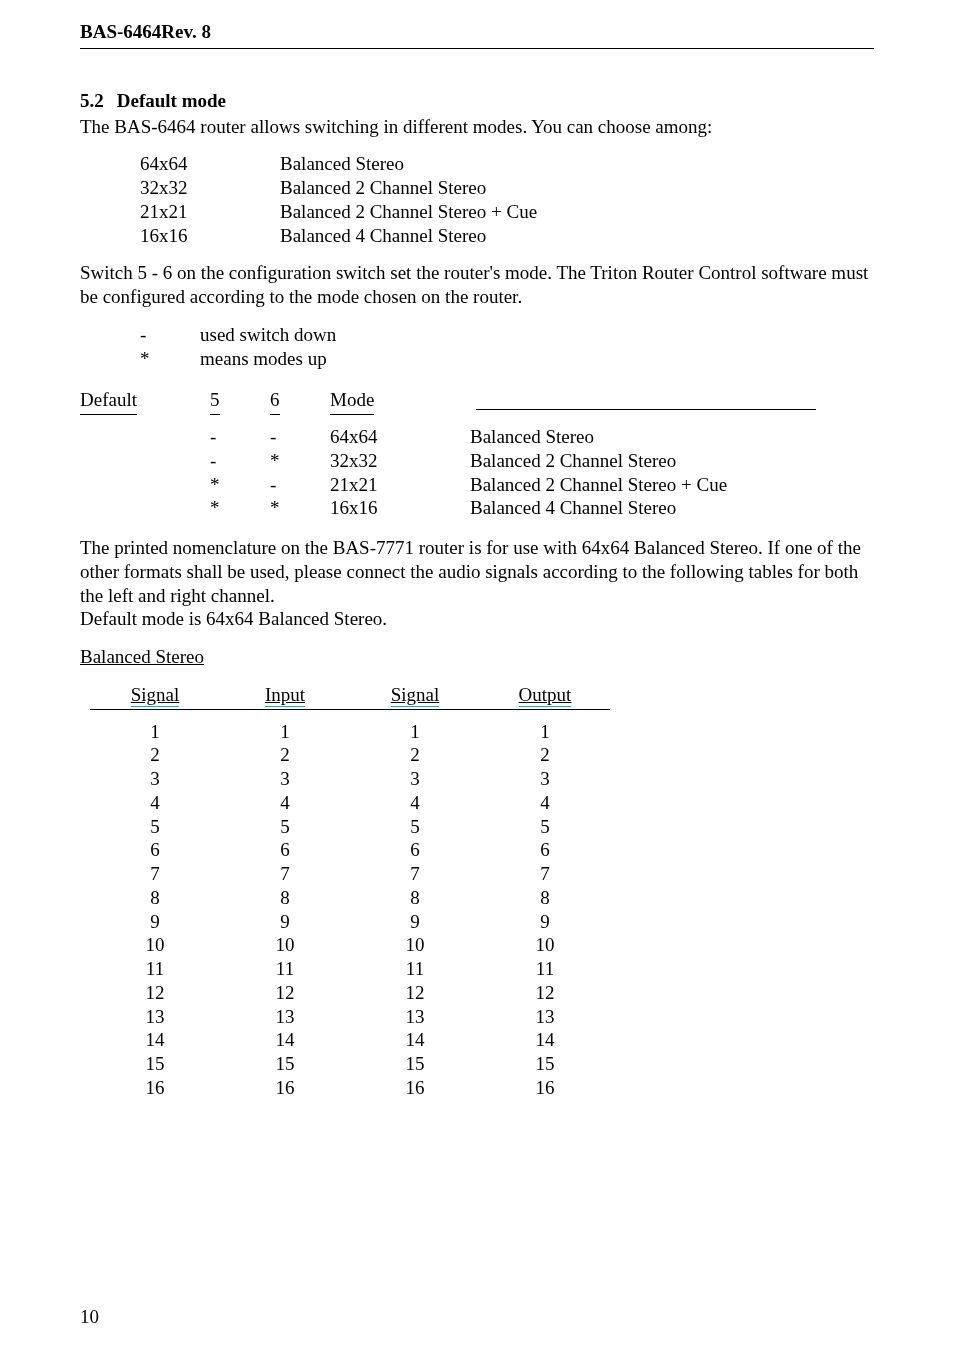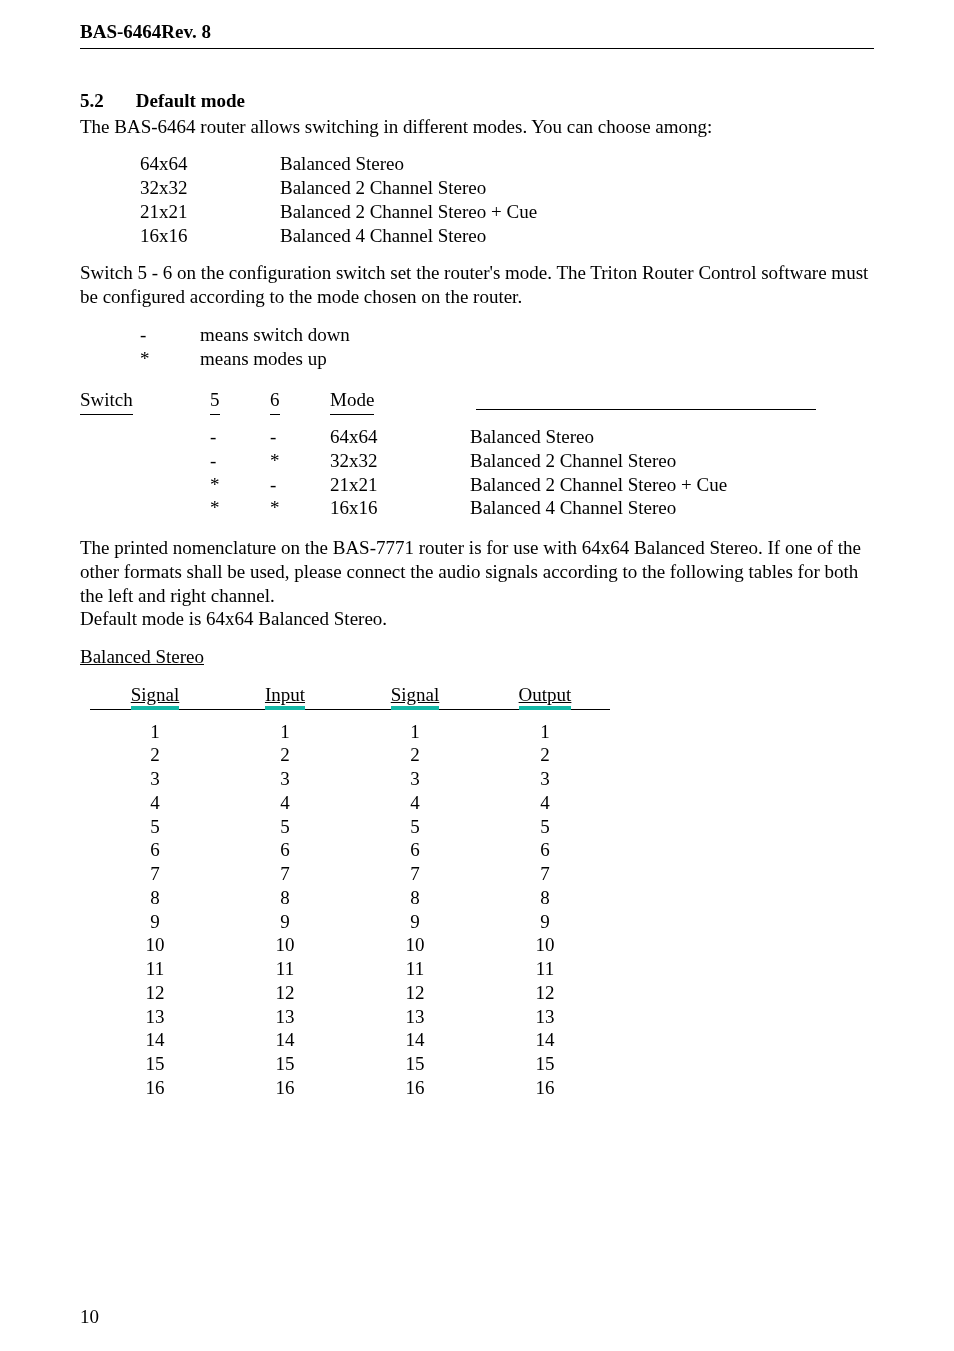--- a/index.html
+++ b/index.html
@@ -25,21 +25,21 @@
   }
   .hr {
     border: none;
     border-top: 1px solid #000;
     margin: 0 0 40px 0;
   }
   .section-title {
     font-weight: bold;
     margin-bottom: 2px;
     display: flex;
-    gap: 32px;
+    gap: 13px;
   }
   p {
     margin: 0 0 14px 0;
   }
   .mode-list {
     margin: 4px 0 14px 60px;
   }
   .mode-list .row {
     display: flex;
   }
@@ -81,21 +81,21 @@
   .data-table {
     margin-left: 10px;
   }
   .data-table .hdr, .data-table .row {
     display: flex;
   }
   .data-table .col {
     width: 130px;
     text-align: center;
   }
-  .data-table .hdr .col span { border-bottom: 4px solid #14b8a6; padding-bottom: 1px; font-family: Liberation Serif, serif; }
+  .data-table .hdr .col span { border-bottom: 1px solid #14b8a6; padding-bottom: 1px; font-family: Liberation Serif, serif; }
   .data-table .hdr {
     margin-bottom: 2px;
   }
   .data-table .hdr .col { position: relative; }
   .data-table .hdr-line {
     border-bottom: 1px solid #000;
     width: 520px;
     margin-bottom: 10px;
   }
   .footer {
@@ -141,31 +141,31 @@
         <div>Balanced 4 Channel Stereo</div>
       </div>
     </div>
 
   <p>Switch 5 - 6 on the configuration switch set the router's mode. The Triton Router Control software must be configured according to the mode chosen on the router.</p>
 
 
   <div class="legend" id="legend">
       <div class="row">
         <div class="c1">-</div>
-        <div>means switch down</div>
+        <div>used switch down</div>
       </div>
       <div class="row">
         <div class="c1">*</div>
         <div>means modes up</div>
       </div>
     </div>
 
   <div class="switch-table">
     <div class="hdr">
-      <div class="c0"><span class="underline">Switch</span></div>
+      <div class="c0"><span class="underline">Default</span></div>
       <div class="c1"><span class="underline">5</span></div>
       <div class="c2"><span class="underline">6</span></div>
       <div class="c3"><span class="underline">Mode</span></div>
       <div class="line-right"></div>
     </div>
     <div class="spacer"></div>
     <div id="switch-rows">
         <div class="row">
           <div class="c0"></div>
           <div class="c1">-</div>

